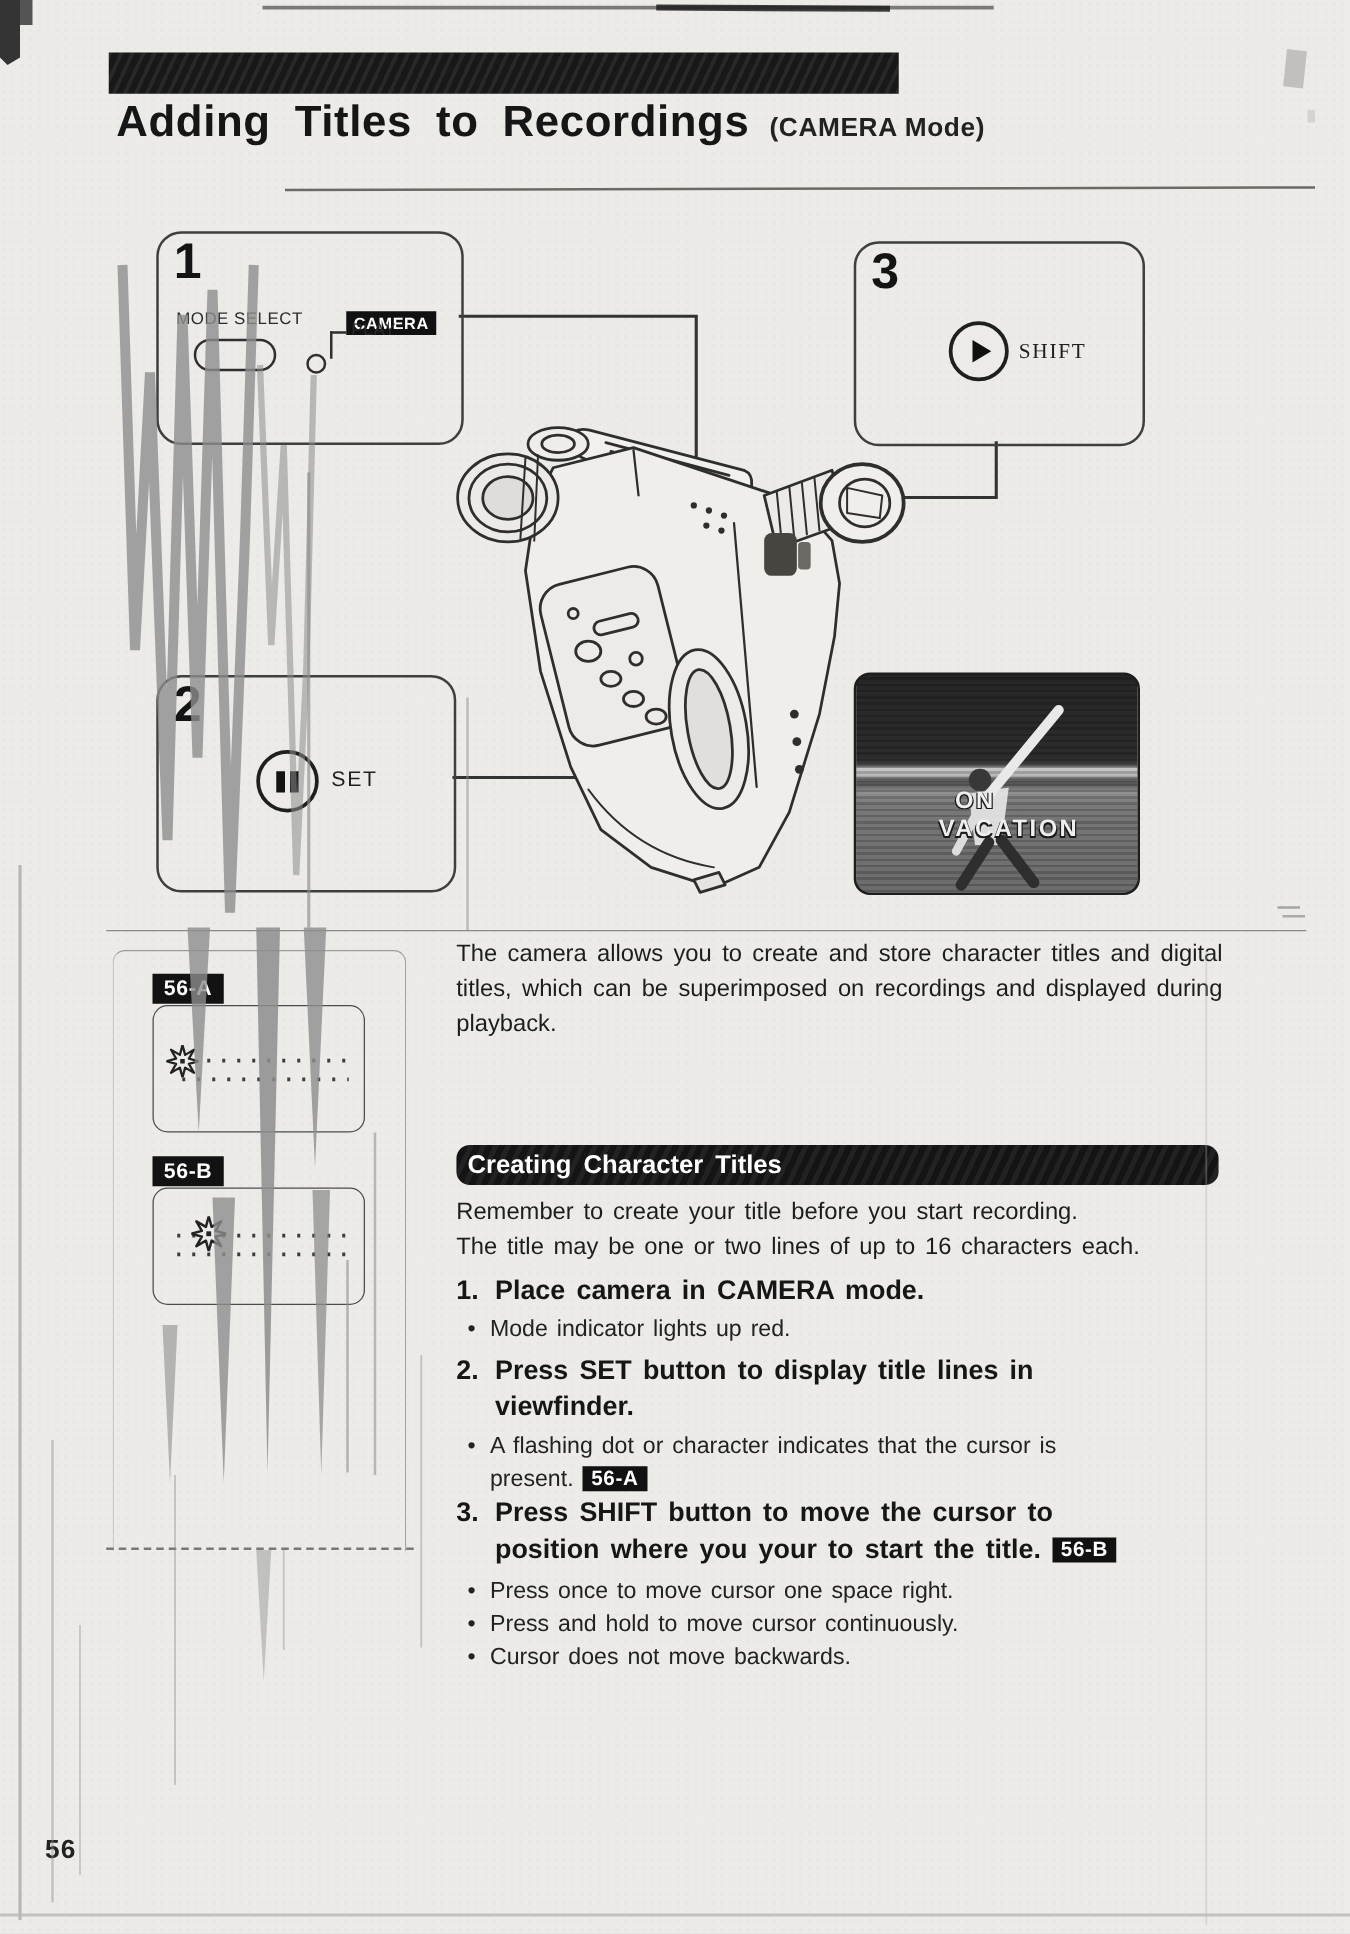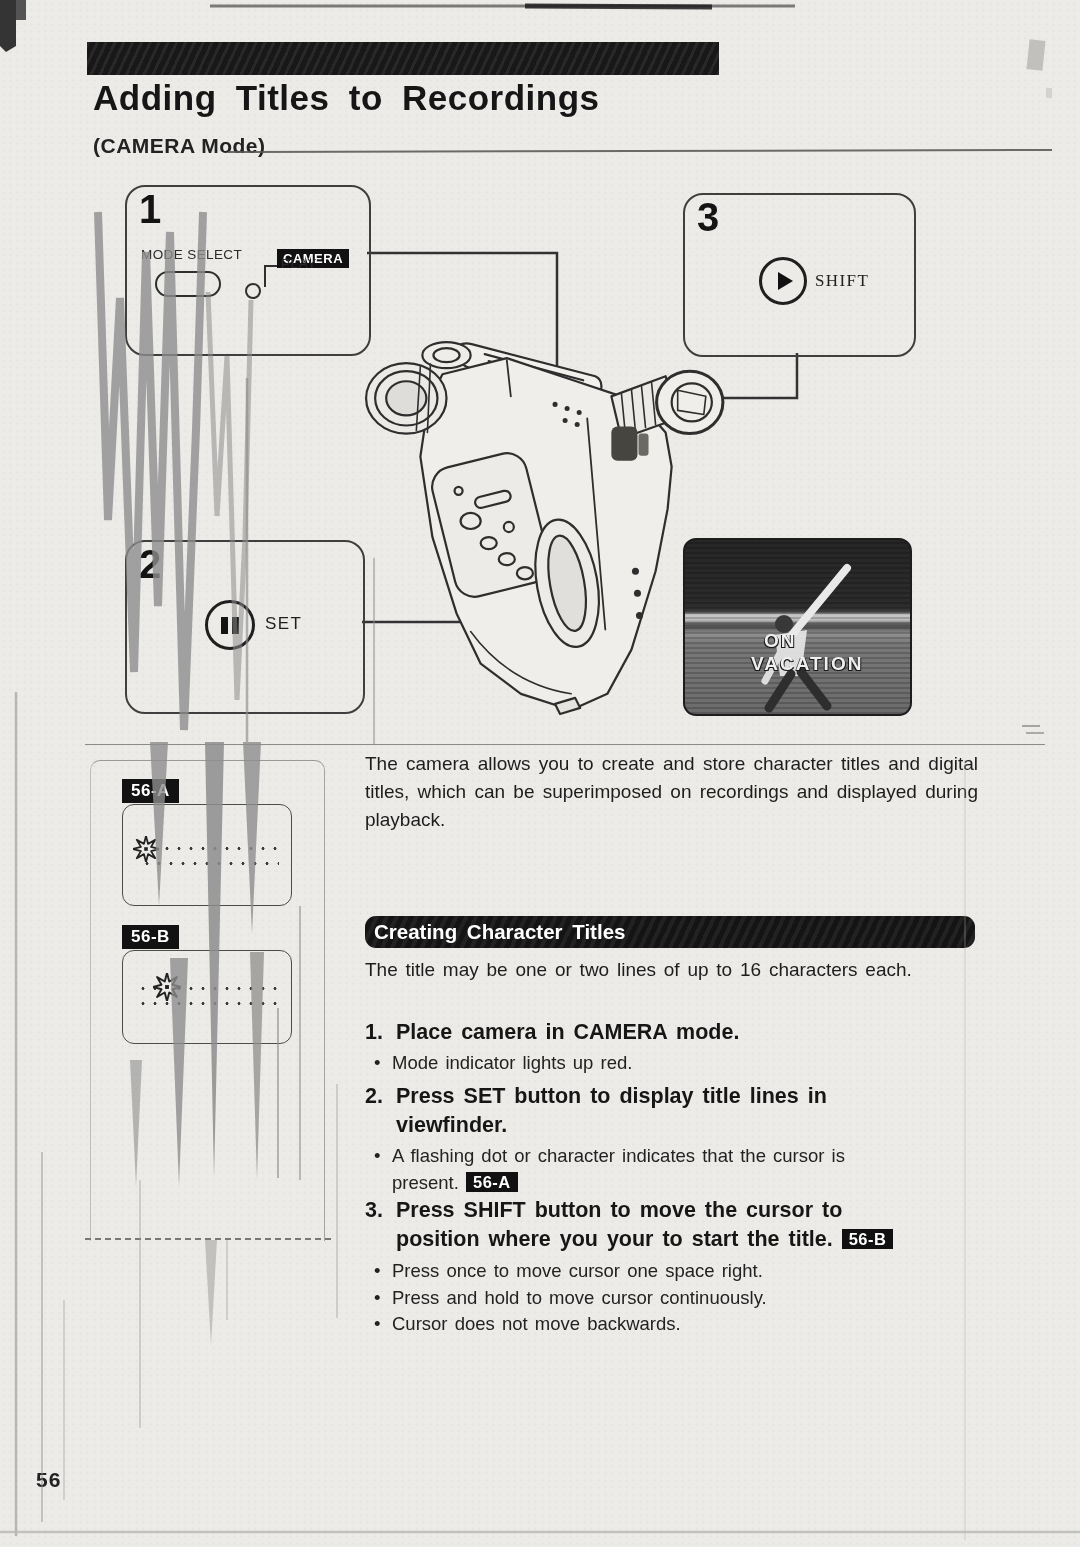--- a/index.html
+++ b/index.html
@@ -5,21 +5,21 @@
   html,body{margin:0;padding:0;}
   body{font-family:"Liberation Sans","DejaVu Sans",sans-serif;background:#d8d6d3;}
   #page{position:relative;width:1080px;height:1547px;background:#ecebe8;overflow:hidden;color:#1c1c1c;}
   #page::after{content:"";position:absolute;inset:0;pointer-events:none;
     background-image:radial-gradient(rgba(0,0,0,0.025) 1px, transparent 1.2px);background-size:7px 7px;}
   .abs{position:absolute;}
 
   
   .title-bar{left:87px;top:42px;width:632px;height:33px;background:#181818;
     background-image:repeating-linear-gradient(115deg, rgba(255,255,255,0.07) 0 3px, transparent 3px 8px);}
-  .title-row{left:93px;top:78px;width:960px;display:flex;align-items:baseline;gap:16px;white-space:nowrap;flex-direction:column;}
+  .title-row{left:93px;top:78px;width:960px;display:flex;align-items:baseline;gap:16px;white-space:nowrap;}
   .page-title{font-size:35px;font-weight:bold;word-spacing:9px;letter-spacing:0.5px;color:#161616;}
   .title-suffix{font-size:21px;font-weight:bold;letter-spacing:0.5px;color:#222;}
   .title-rule{left:228px;top:150px;width:824px;border-top:2px solid #55534f;transform:rotate(-0.15deg);opacity:.85;}
 
   
   .dbox{border:2px solid #3f3f3f;border-radius:20px;background:transparent;}
   .dnum{position:absolute;left:12px;top:0px;font-size:40px;font-weight:bold;color:#141414;}
   .box1{left:125px;top:185px;width:242px;height:167px;}
   .box2{left:125px;top:540px;width:236px;height:170px;}
   .box3{left:683px;top:193px;width:229px;height:160px;}
@@ -216,20 +216,21 @@
 
   <div class="abs intro bodytext just" style="z-index:2;">
     <div>The camera allows you to create and store character titles and digital titles, which can be superimposed on recordings and displayed during playback.</div>
   </div>
 
   <div class="abs section-bar" style="z-index:2;">
     <span>Creating Character Titles</span>
   </div>
 
   <div class="abs notes bodytext" style="z-index:2;">
+    <div>Remember to create your title before you start recording.</div>
     <div>The title may be one or two lines of up to 16 characters each.</div>
   </div>
 
   <div class="abs step" style="top:1018px;width:615px;z-index:2;">
     <div class="step-head">
       <span class="step-num">1.</span>
       <span>Place camera in CAMERA mode.</span>
     </div>
     <div class="bullet" style="margin-top:3px;">
       <span>Mode indicator lights up red.</span>

